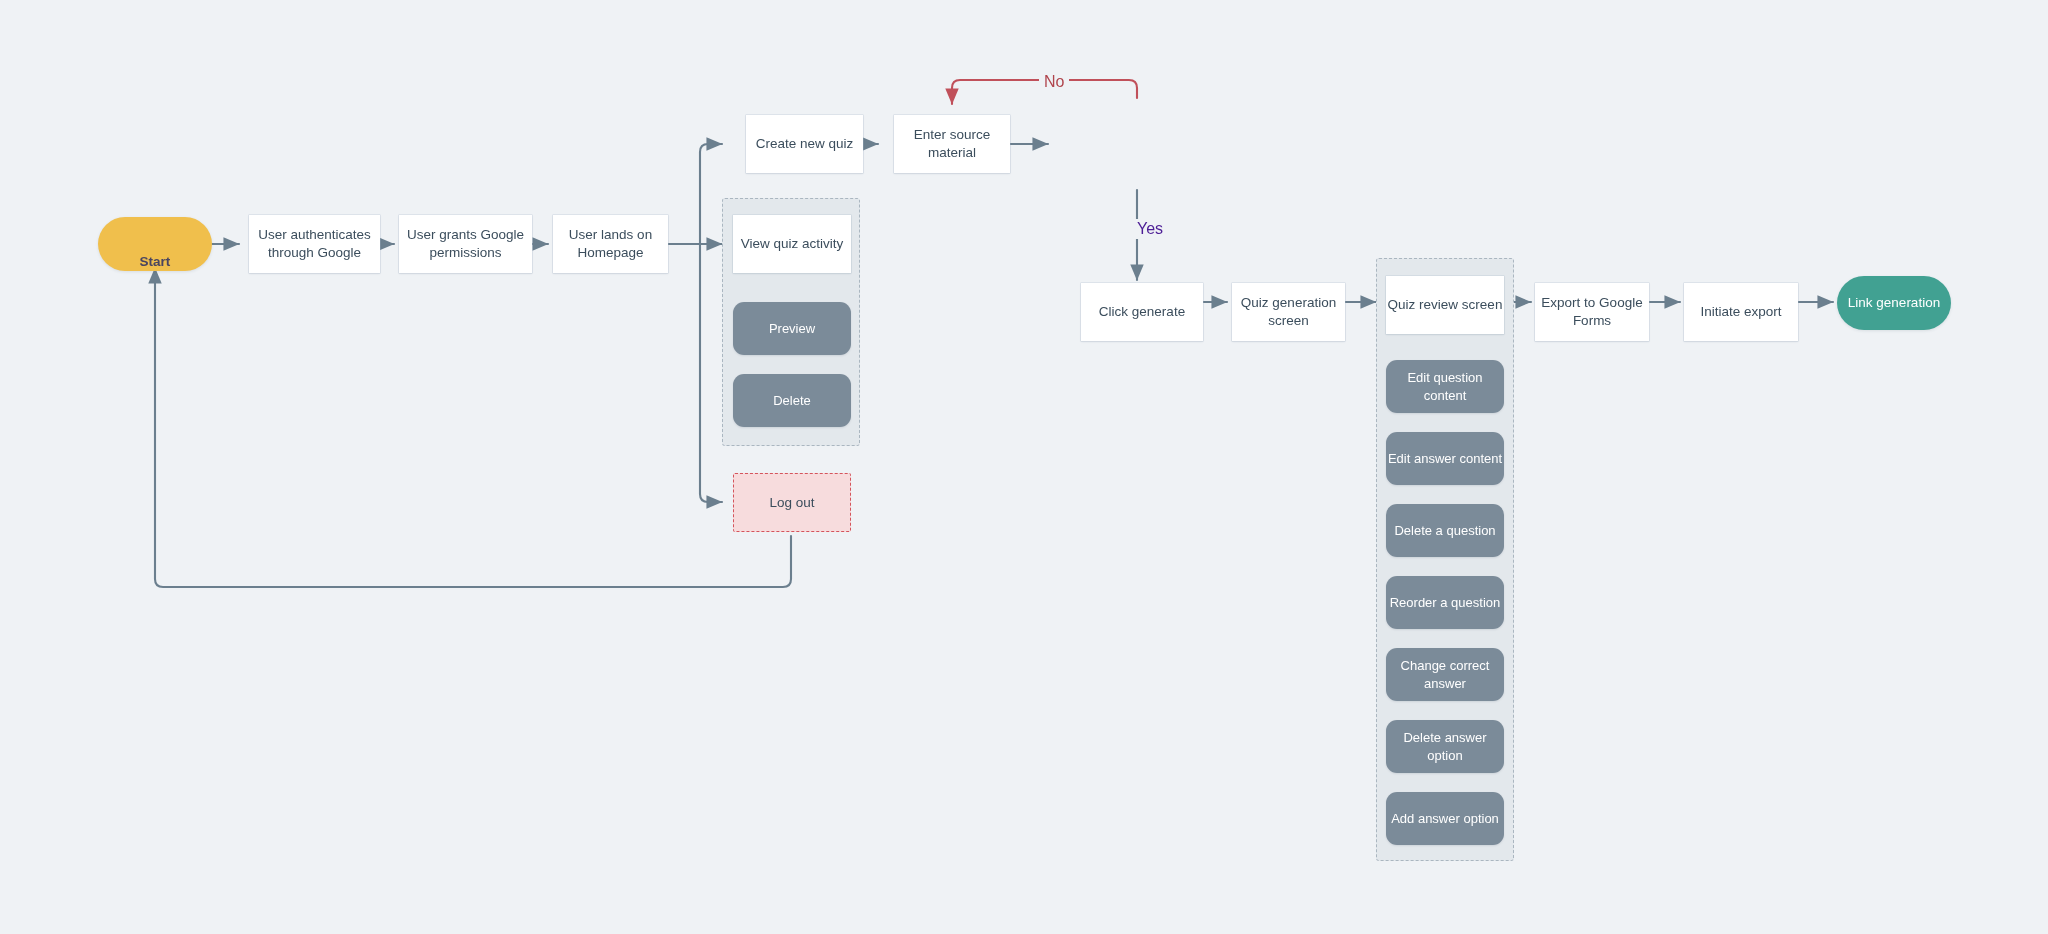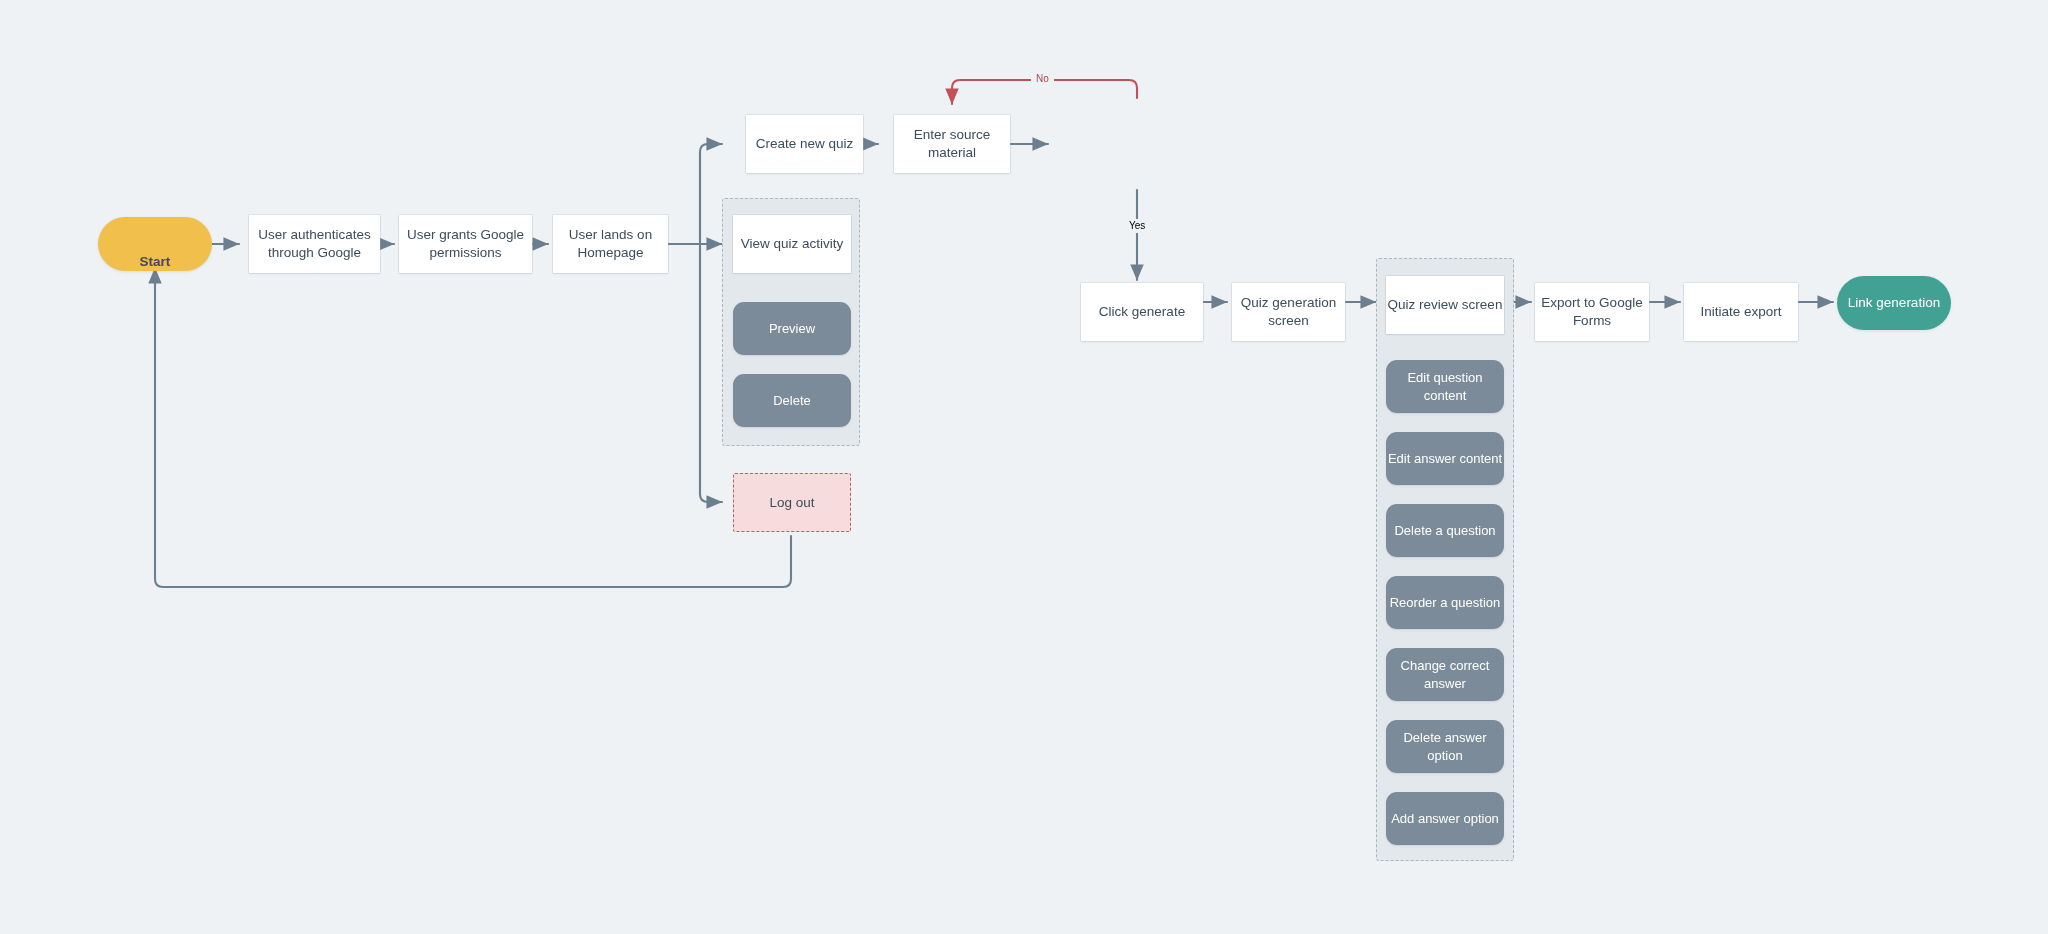--- a/index.html
+++ b/index.html
@@ -100,28 +100,29 @@
     position: absolute;
     box-sizing: border-box;
     background: #e3e8ec;
     border: 1.4px dashed #aab6c0;
     border-radius: 3px;
     z-index: 1;
   }
   .edge-label {
     position: absolute;
     background: #eff2f5;
-    font-size: 10px;
+    font-size: 16px;
     line-height: 1;
     padding: 2px 5px;
     z-index: 4;
     white-space: nowrap;
+    margin-left: 8px;
   }
   .edge-label-no { color: #b0454d; }
-  .edge-label-yes { color: #000000; }
+  .edge-label-yes { color: #4c1d95; }
 </style>
 </head>
 <body>
 
 <div id="canvas">
 
   <div class="group-box" style="left:722px; top:198px; width:138px; height:248px;"></div>
   <div class="group-box" style="left:1376px; top:258px; width:138px; height:603px;"></div>
 
   <svg id="edges" viewBox="0 0 2048 934" xmlns="http://www.w3.org/2000/svg">

